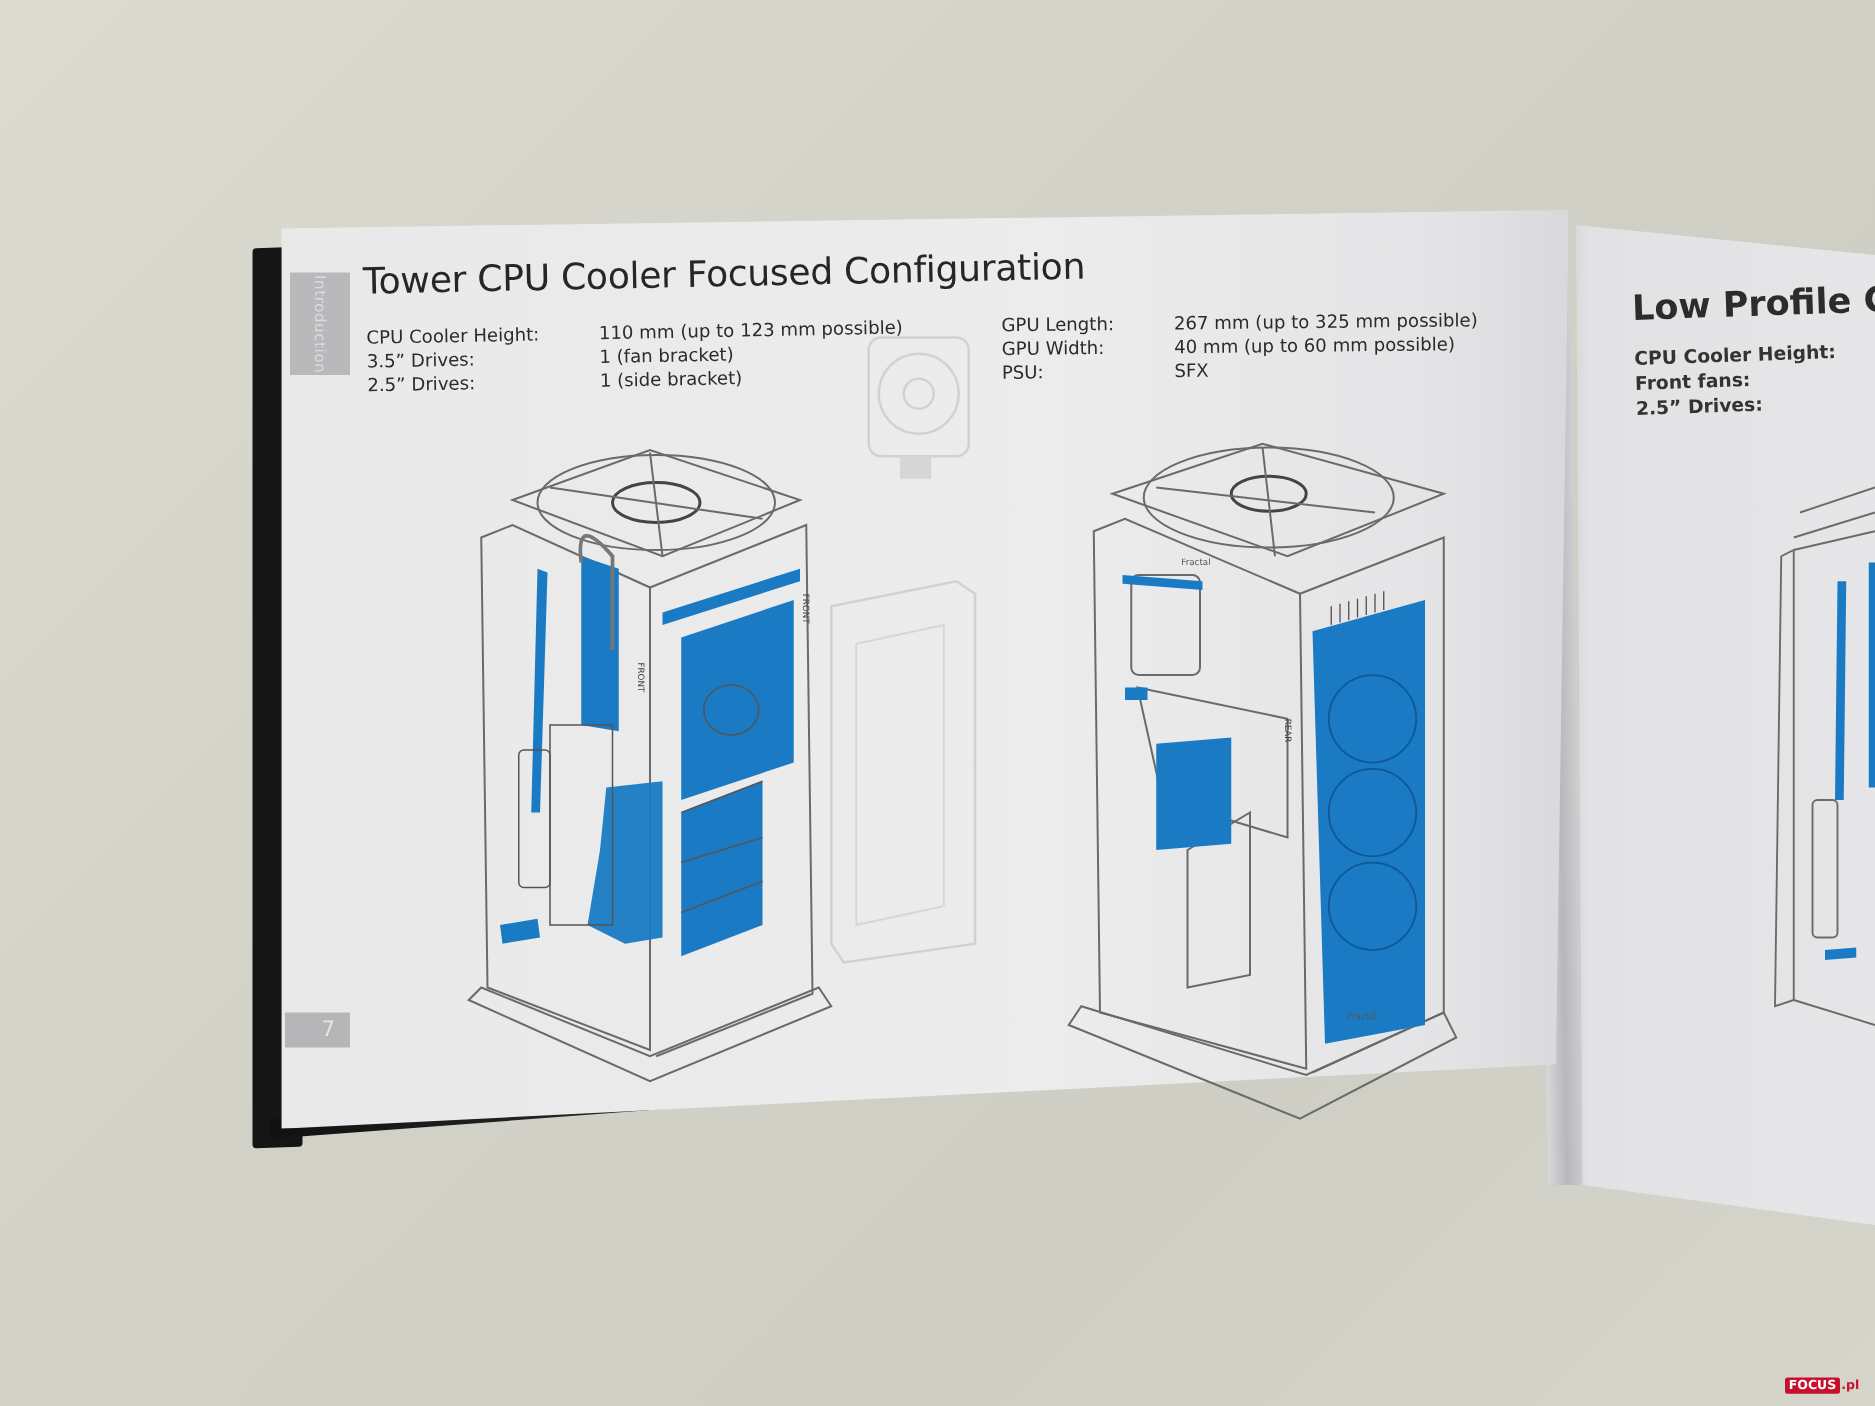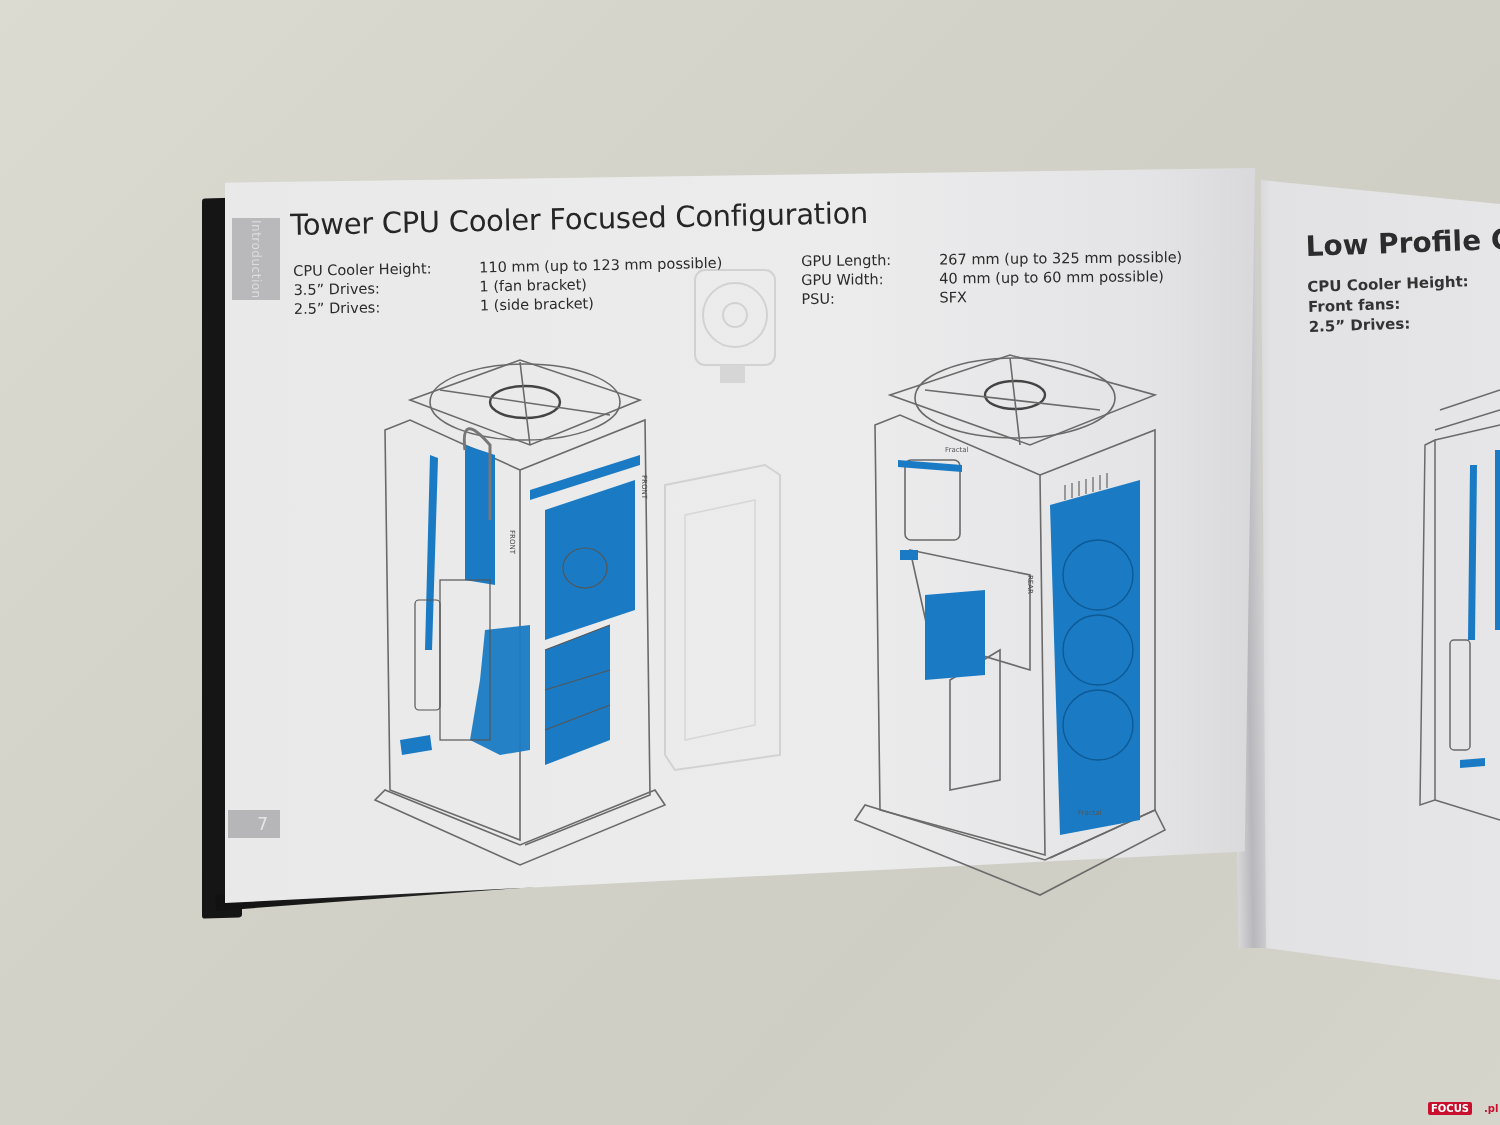--- a/index.html
+++ b/index.html
@@ -70,21 +70,21 @@
   .specs-right {
     position: absolute; left: 1307px; top: 277px; font-size: 15px; color: #333;
     transform: rotate(-2deg); transform-origin: left top; line-height: 20px; font-weight: bold;
   }
   .ghost { position: absolute; opacity: 0.25; }
   .focus-logo {
     position: absolute; left: 1428px; top: 1102px; font-size: 10px; font-weight: bold;
     color: #fff; display: flex; align-items: center;
   }
   .focus-logo .f { background: #c8102e; padding: 1px 3px; border-radius: 2px; }
-  .focus-logo .pl { color: #c8102e; margin-left: 12px; }
+  .focus-logo .pl { color: #c8102e; margin-left: 1px; }
   svg text { font-family: "DejaVu Sans", sans-serif; }
 </style>
 </head>
 <body>
 
 <div style="position:absolute;inset:0;"></div>
 <div class="cover-edge"></div>
 <div class="cover-bottom"></div>
 <div class="gutter"></div>
 <div class="page-right"></div>

